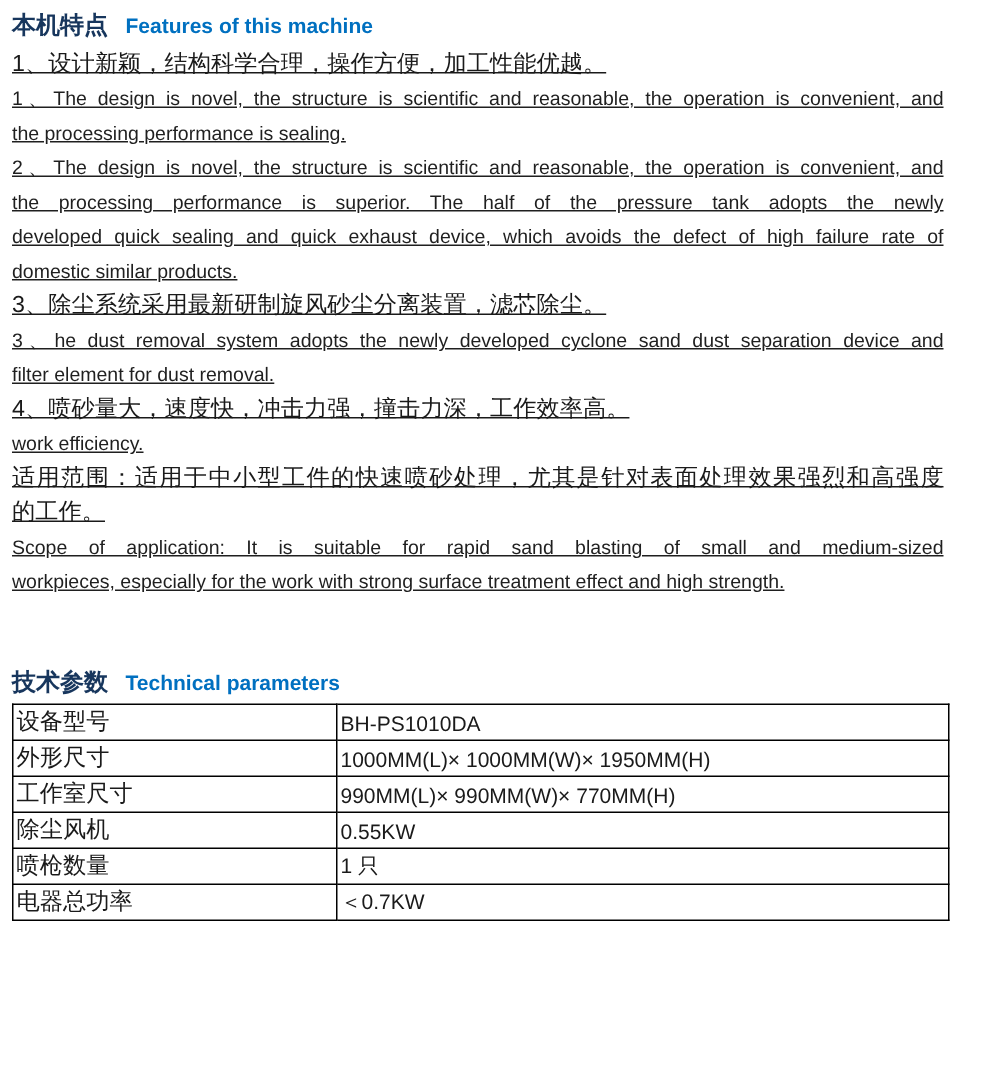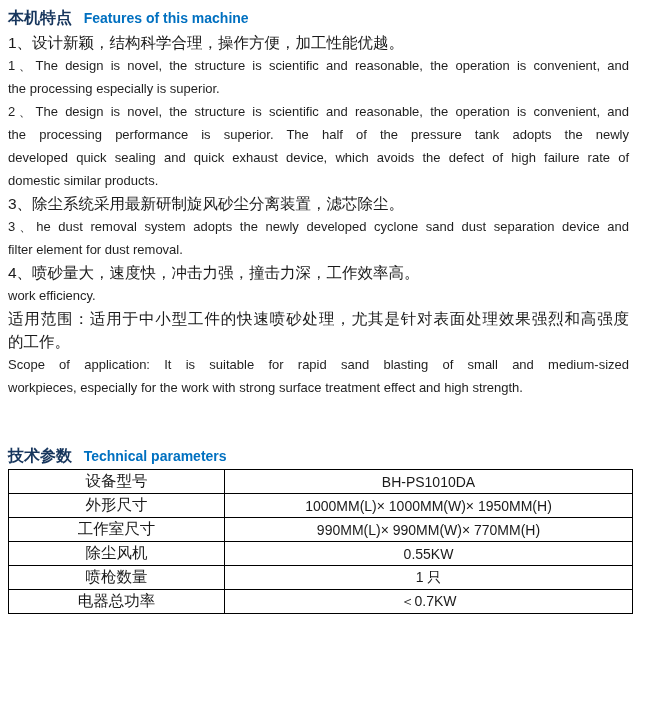--- a/index.html
+++ b/index.html
@@ -26,40 +26,41 @@
     font-weight: bold;
     font-size: 14px;
     color: #0070C0;
     margin-left: 5px;
   }
 
   .textwrap { width: 621px; }
   .line {
     line-height: 23px;
     text-align: left;
+    text-decoration: underline;
   }
   .line.cn { font-size: 15.5px; color: #1a1a1a; }
   .line.en { font-size: 13px; color: #1f1f1f; }
   .line.j {
     text-align: justify;
     text-align-last: justify;
     text-justify: inter-word;
   }
 
   .tech-section { margin-top: 44px; }
 
   table.params {
     border-collapse: collapse;
     width: 625px;
     table-layout: fixed;
   }
   table.params td {
     border: 1px solid #000000;
     height: 23px;
-    text-align: center;
+    text-align: left;
     vertical-align: middle;
     padding: 0 2px;
     overflow: hidden;
     white-space: nowrap;
     margin-top: 15px;
   }
   td.p-label { font-size: 15.5px; color: #1a1a1a; }
   td.p-value { font-size: 14px; color: #1a1a1a; }
 </style>
 </head>
@@ -70,21 +71,21 @@
   <div class="features-section">
     <h2 class="heading">
       <span class="h-zh">本机特点</span>
       <span class="h-en">Features of this machine</span>
     </h2>
 
     <div class="textwrap">
 
       <div class="line cn">1、设计新颖，结构科学合理，操作方便，加工性能优越。</div>
       <div class="line en j">1、The design is novel, the structure is scientific and reasonable, the operation is convenient, and</div>
-      <div class="line en">the processing especially is superior.</div>
+      <div class="line en">the processing performance is sealing.</div>
 
       <div class="line en j">2、The design is novel, the structure is scientific and reasonable, the operation is convenient, and</div>
       <div class="line en j">the processing performance is superior. The half of the pressure tank adopts the newly</div>
       <div class="line en j">developed quick sealing and quick exhaust device, which avoids the defect of high failure rate of</div>
       <div class="line en">domestic similar products.</div>
 
       <div class="line cn">3、除尘系统采用最新研制旋风砂尘分离装置，滤芯除尘。</div>
       <div class="line en j">3、he dust removal system adopts the newly developed cyclone sand dust separation device and</div>
       <div class="line en">filter element for dust removal.</div>
 

